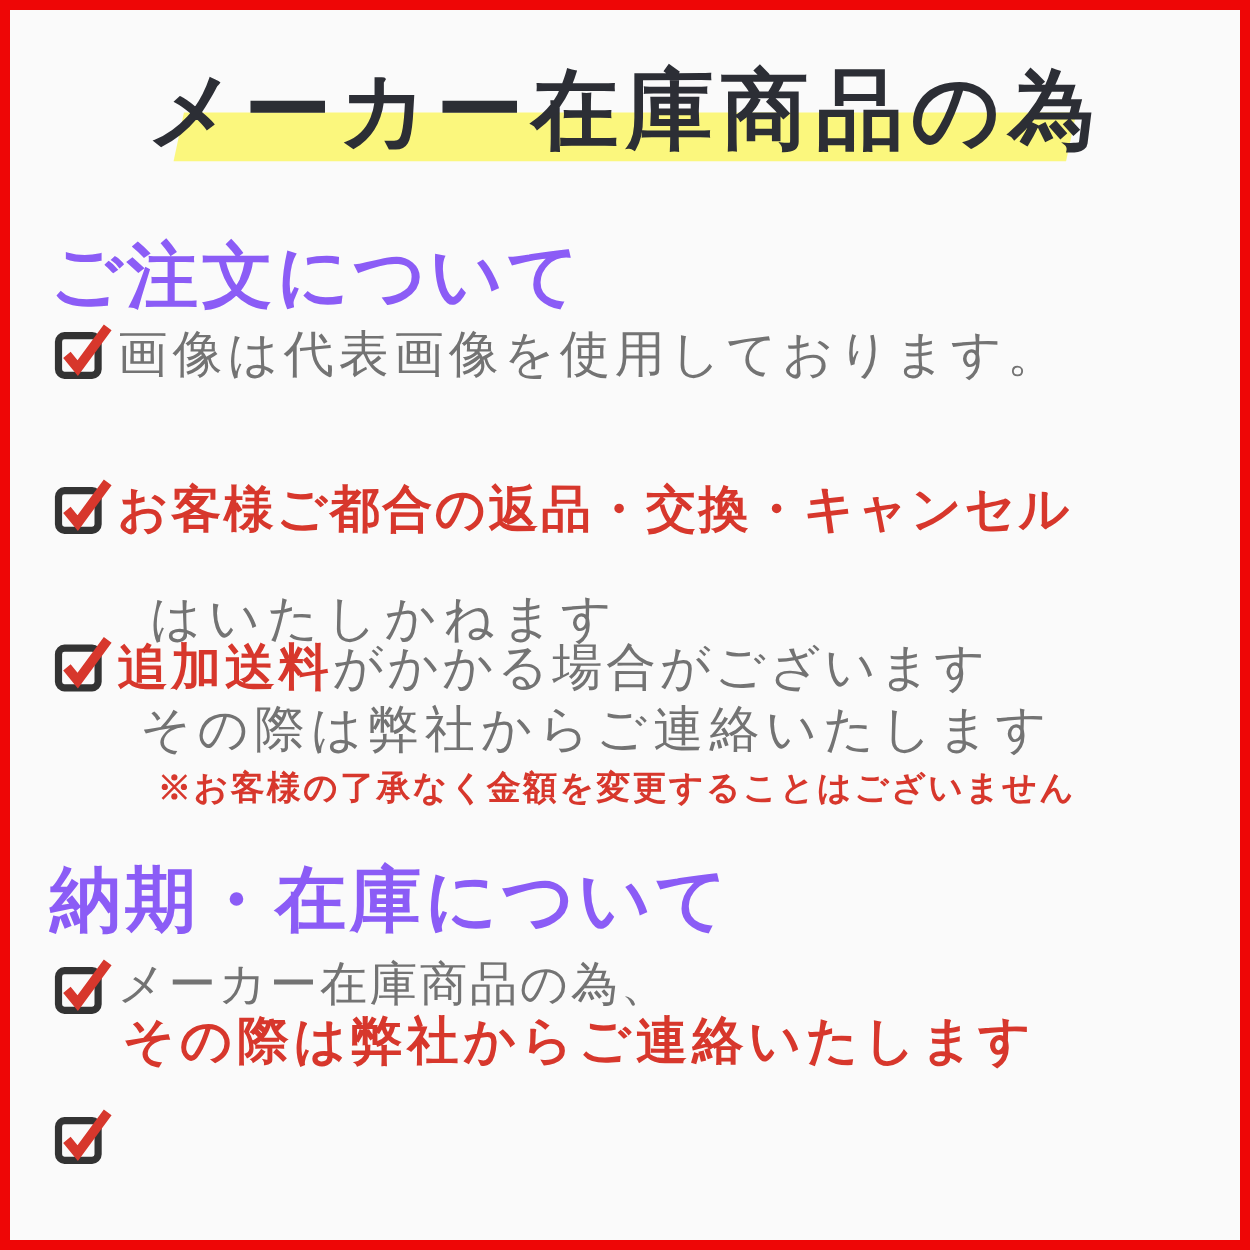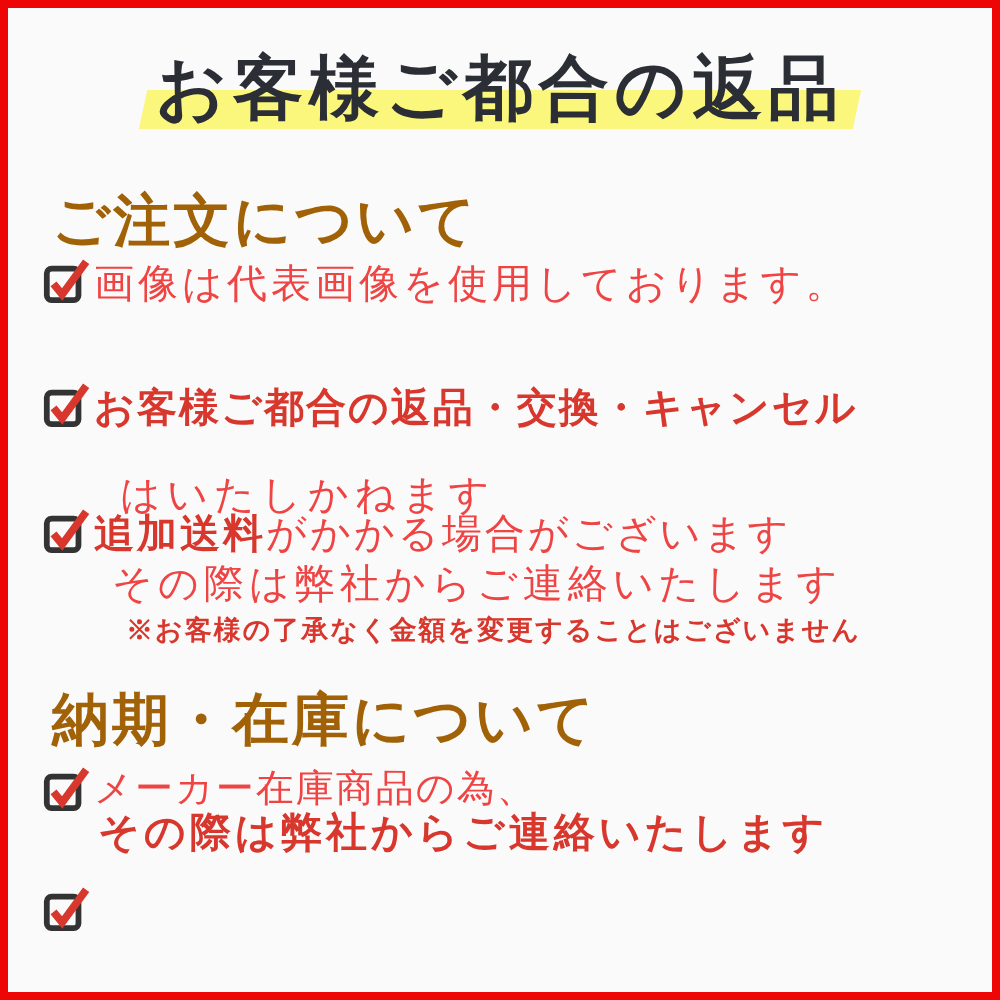--- a/index.html
+++ b/index.html
@@ -13,32 +13,32 @@
   }
   .title-highlight{
     position:absolute;left:143px;top:90px;width:714px;height:39px;
     background:#fbf77d;transform:skewX(-12deg);z-index:1;
   }
   .page-title{
     position:absolute;left:0;right:0;top:42px;text-align:center;z-index:2;
     font-size:70px;font-weight:700;letter-spacing:6px;color:#2c2e35;white-space:nowrap;
   }
   .section-heading{
-    position:absolute;left:52px;z-index:2;
-    font-size:57px;font-weight:700;letter-spacing:3px;color:#a16207;white-space:nowrap;
+    position:absolute;left:40px;z-index:2;
+    font-size:57px;font-weight:700;letter-spacing:3px;color:#8b5cf6;white-space:nowrap;
   }
   .heading-1{top:183px;}
   .heading-2{top:682px;}
   .checkbox{position:absolute;left:42px;width:48px;height:48px;z-index:2;}
   .cb-1{top:258px;} .cb-2{top:382px;} .cb-3{top:508px;} .cb-4{top:766px;} .cb-5{top:886px;}
   .line{
     position:absolute;left:94px;z-index:2;white-space:nowrap;
     font-size:40px;letter-spacing:3px;color:#333;line-height:1.1;
   }
-  .seg-black{color:#ef4444;font-weight:400;}
+  .seg-black{color:#737373;font-weight:400;}
   .seg-red{color:#d7372c;font-weight:700;}
   .l-1a{top:262px;letter-spacing:4px;}
   .l-1b{top:308px;left:98px;}
   .l-2a{top:386px;letter-spacing:2px;}
   .l-2b{top:436px;left:120px;letter-spacing:6px;margin-top:37px;}
   .l-3a{top:512px;}
   .l-3b{top:562px;left:112px;letter-spacing:5px;}
   .l-3c{top:616px;left:126px;font-size:27px;letter-spacing:2px;}
   .l-3c .seg-red{font-weight:600;}
   .l-4a{top:768px;font-size:38px;letter-spacing:2px;}
@@ -46,21 +46,21 @@
   .l-5a{top:890px;letter-spacing:2px;}
 </style>
 </head>
 <body>
 
 <div class="canvas">
 
   <div class="frame"></div>
 
   <div class="title-highlight"></div>
-  <div class="page-title">お客様ご都合の返品</div>
+  <div class="page-title">メーカー在庫商品の為</div>
 
   <div class="section-heading heading-1">ご注文について</div>
 
   <svg class="checkbox cb-1" viewBox="0 0 50 50">
     <rect x="5" y="11" width="33" height="33" rx="5" fill="none" stroke="#333333" stroke-width="6"></rect>
     <path d="M12 27 L21 38 L46 4" fill="none" stroke="#d7372c" stroke-width="8" stroke-linecap="butt" stroke-linejoin="miter"></path>
   </svg>
   <div class="line l-1a">
     <span class="seg-black">画像は代表画像を使用しております。</span>
   </div>

